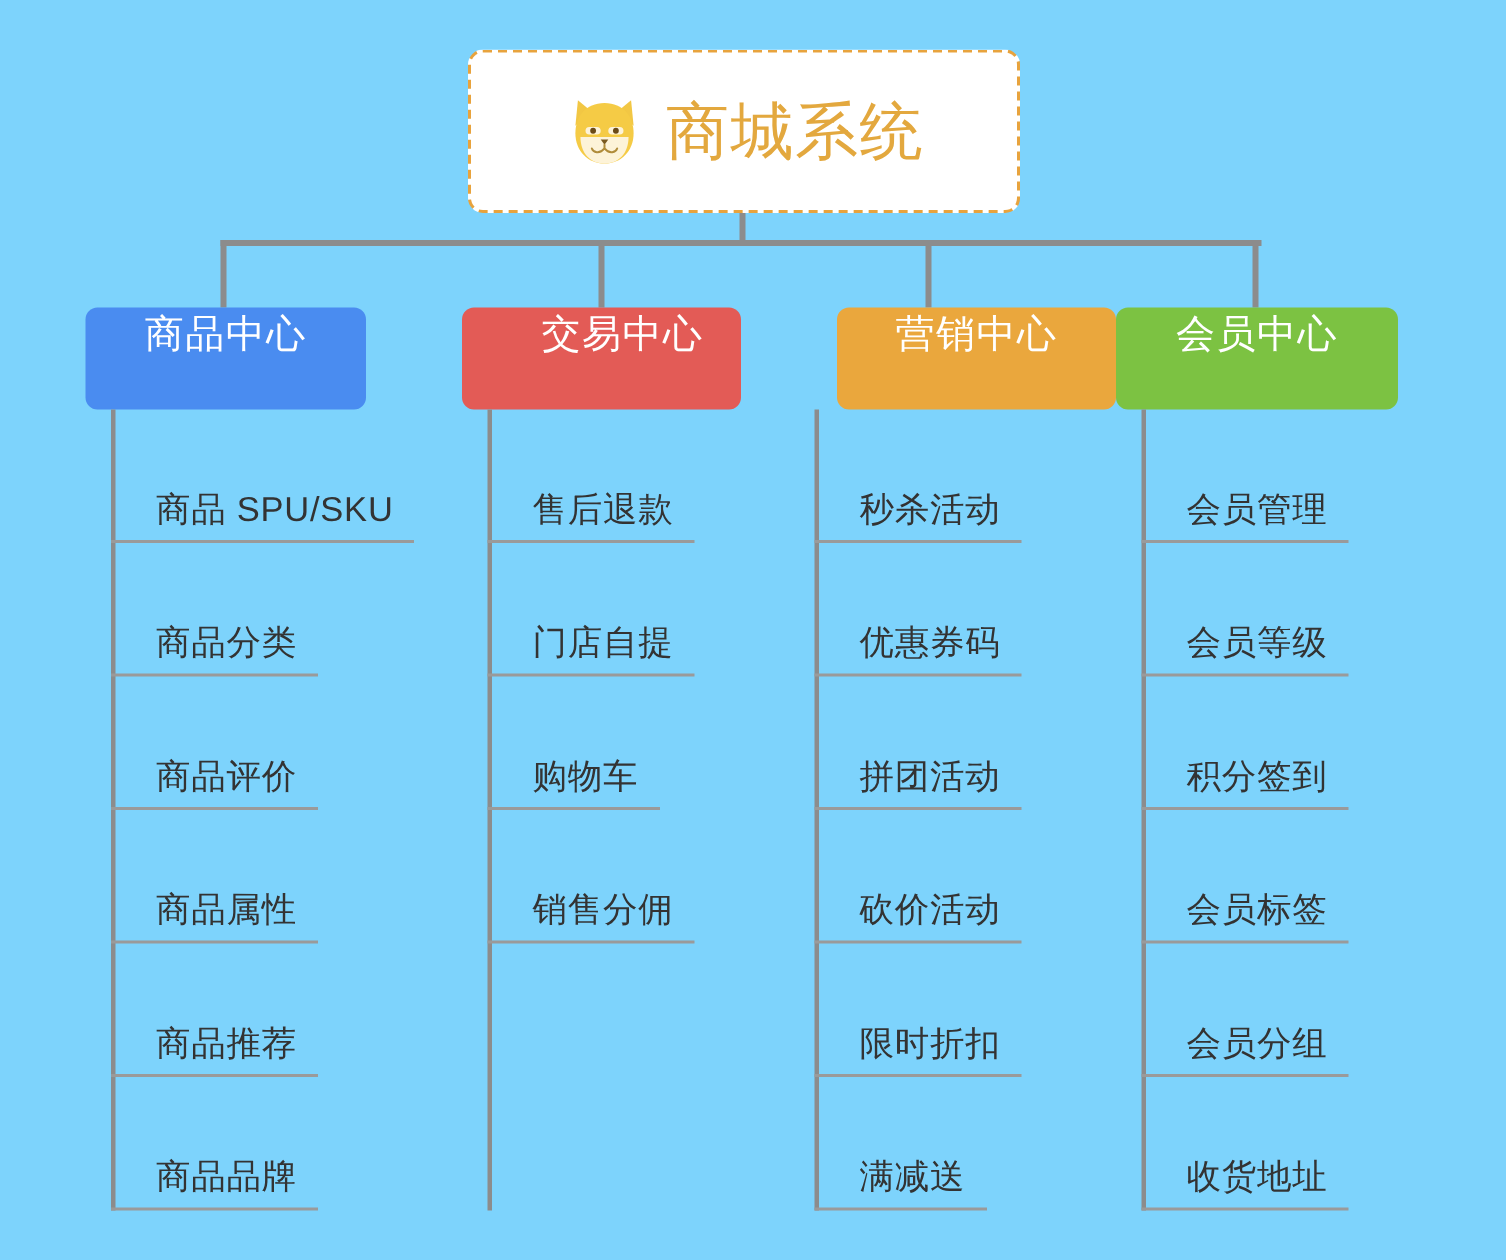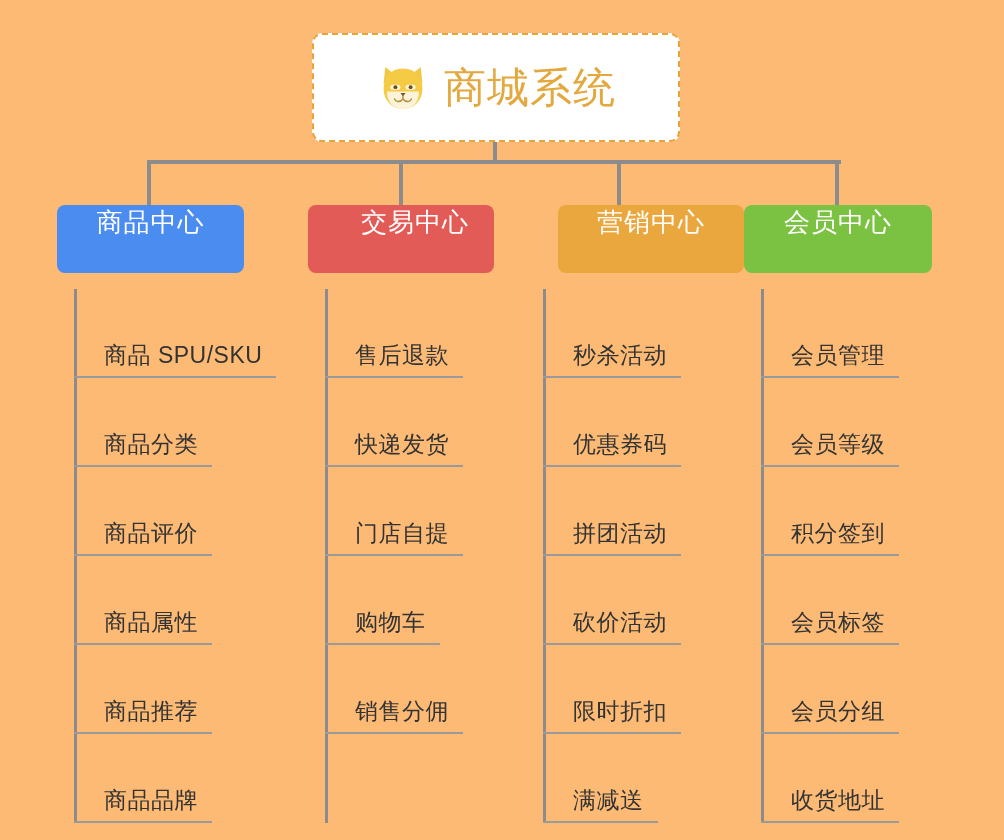--- a/index.html
+++ b/index.html
@@ -100,21 +100,21 @@
     white-space: nowrap;
   }
   .column.c1 .cat-box { width: 187px; }
   .column.c2 .cat-box { width: 186px; }
   .column.c3 .cat-box { width: 186px; }
   .column.c4 .cat-box { width: 188px; }
 
   
   .leaf-list {
     position: relative;
-    margin-top: 16px;
+    margin-top: 0;
     padding-top: 0;
   }
 
   
   .spine {
     position: absolute;
     left: 17px;
     top: 0;
     width: 3px;
     background: #8c8c8c;
@@ -138,21 +138,21 @@
     font-size: 23px;
     color: #333333;
     line-height: 1.1;
     white-space: nowrap;
     letter-spacing: 0.5px;
   }
 </style>
 </head>
 <body>
 
-<div id="canvas" style="background: #fdba74;">
+<div id="canvas" style="background: #7dd3fc;">
 
   <div class="root-card" style="border-color: rgb(232, 163, 61);">
     <svg class="root-icon" viewBox="0 0 64 64">
 
       <path d="M11 7 L9 27 L22 16 Z" fill="#f2c744"></path>
       <path d="M53 7 L55 27 L42 16 Z" fill="#f2c744"></path>
 
       <path d="M32 9 C47 9 55 20 55 33 C55 47 45 57 32 57 C19 57 9 47 9 33 C9 20 17 9 32 9 Z" fill="#f5cb45"></path>
 
       <path d="M13 36 C13 49 21 57 32 57 C43 57 51 49 51 36 Z" fill="#fdf3d8"></path>
@@ -207,23 +207,20 @@
   <div class="column c2">
     <div class="cat-box" style="background: rgb(227, 91, 86); padding-left: 28px;">
       <span>交易中心</span>
     </div>
     <div class="leaf-list">
       <div class="spine" style="height: 534px; background: rgb(140, 140, 140);"></div>
       <div class="leaf">
           <span class="leaf-inner"><span class="leaf-label">售后退款</span></span>
         </div>
       <div class="leaf">
-          <span class="leaf-inner"><span class="leaf-label">快递发货</span></span>
-        </div>
-      <div class="leaf">
           <span class="leaf-inner"><span class="leaf-label">门店自提</span></span>
         </div>
       <div class="leaf">
           <span class="leaf-inner"><span class="leaf-label">购物车</span></span>
         </div>
       <div class="leaf">
           <span class="leaf-inner"><span class="leaf-label">销售分佣</span></span>
         </div>
     </div>
   </div>

